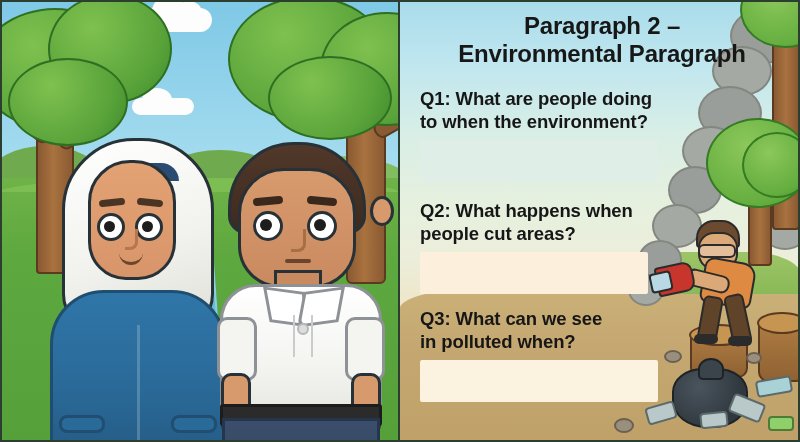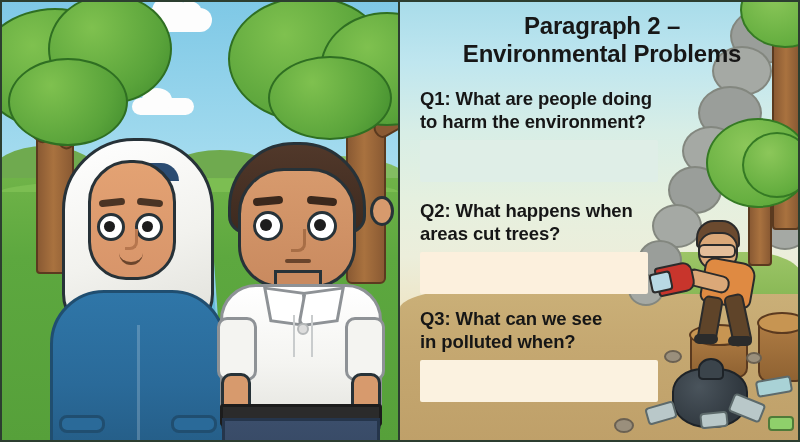--- a/index.html
+++ b/index.html
@@ -463,32 +463,32 @@
       <div class="litter l6"></div>
       <div class="rock rk1"></div>
       <div class="rock rk2"></div>
       <div class="rock rk3"></div>
     </div>
 
     <div class="text-layer">
 
       <div class="title">
         <div>Paragraph 2 –</div>
-        <div>Environmental Problems</div>
+        <div>Environmental Paragraph</div>
       </div>
 
       <div class="q-block qb1">
         <div class="q-text">Q1: What are people doing
-to harm the environment?</div>
+to when the environment?</div>
         <div class="answer-box" title=""></div>
       </div>
 
       <div class="q-block qb2">
         <div class="q-text">Q2: What happens when
-areas cut trees?</div>
+people cut areas?</div>
         <div class="answer-box" title=""></div>
       </div>
 
       <div class="q-block qb3">
         <div class="q-text">Q3: What can we see
 in polluted when?</div>
         <div class="answer-box" title=""></div>
       </div>
 
     </div>

